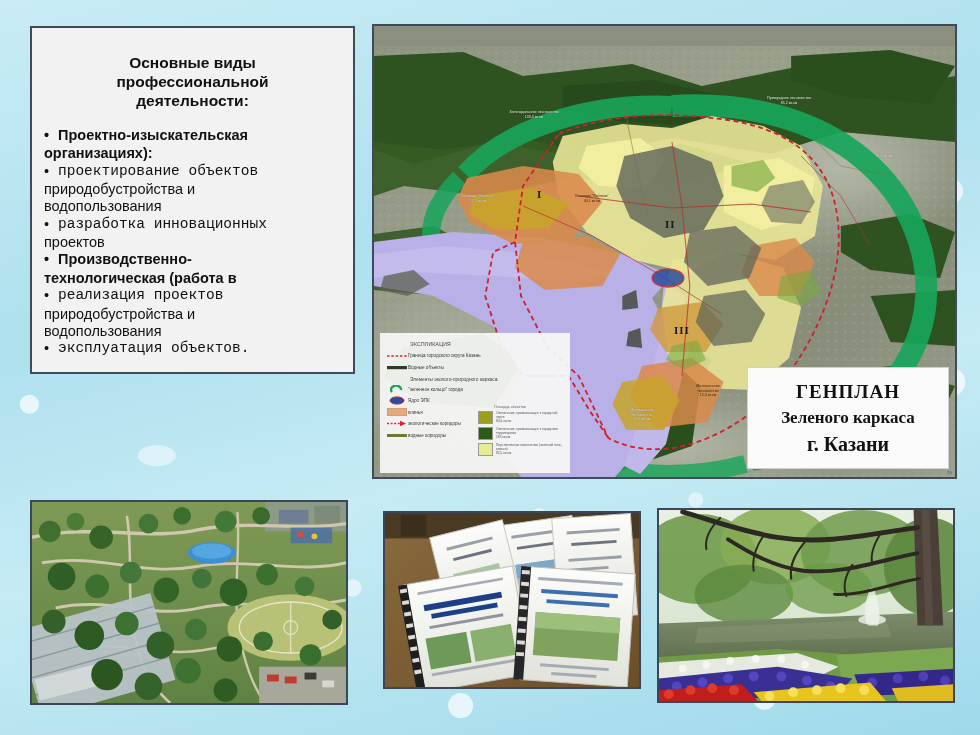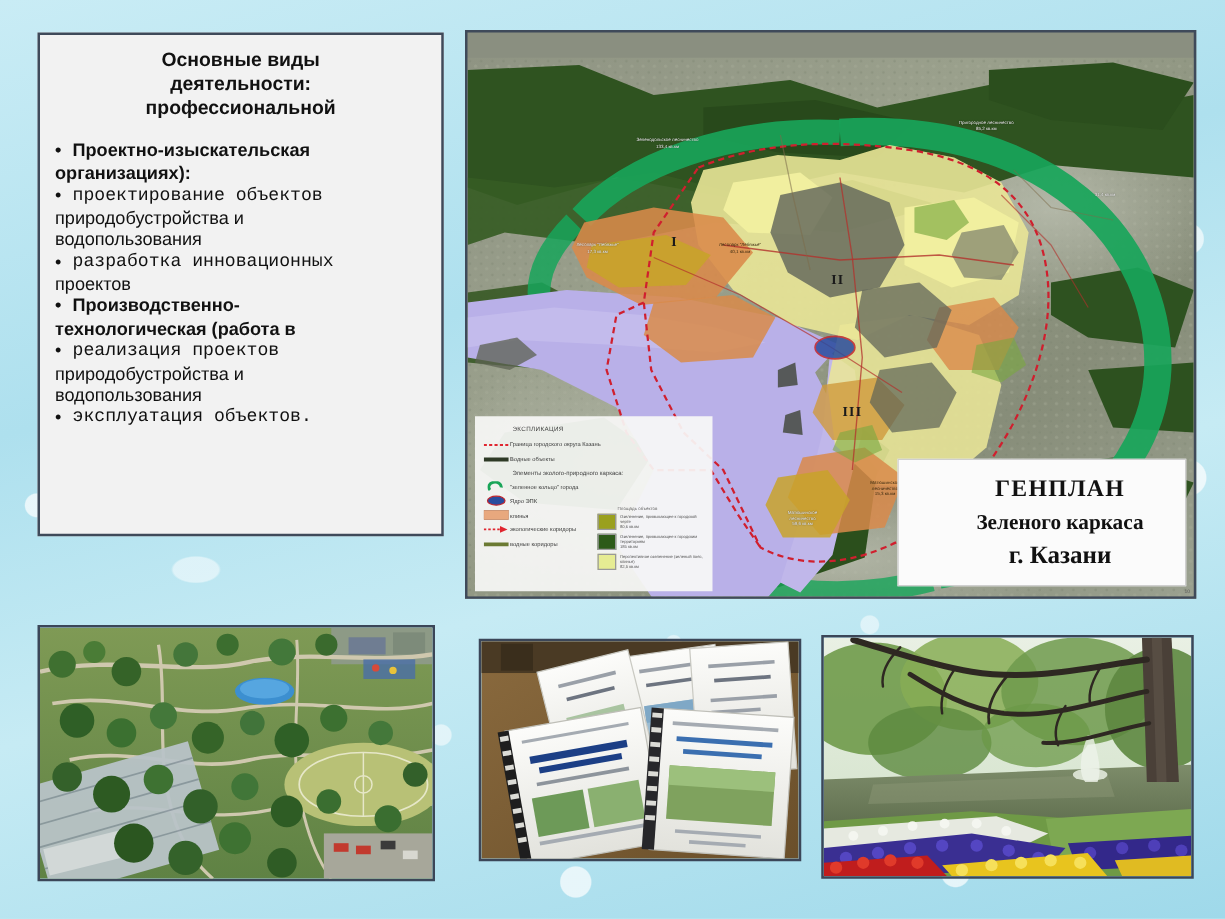--- a/index.html
+++ b/index.html
@@ -38,23 +38,23 @@
     content:"";position:absolute;inset:0;
     background:
       radial-gradient(ellipse at 16% 62%, rgba(255,255,255,.5) 0 18px, rgba(255,255,255,0) 20px),
       radial-gradient(ellipse at 84% 40%, rgba(255,255,255,.4) 0 16px, rgba(255,255,255,0) 18px),
       radial-gradient(ellipse at 52% 24%, rgba(255,255,255,.35) 0 15px, rgba(255,255,255,0) 17px),
       radial-gradient(ellipse at 6% 14%, rgba(160,220,235,.55) 0 22px, rgba(255,255,255,0) 24px);
   }
 
   
   #text-panel{
-    position:absolute;left:30px;top:26px;width:325px;height:403px;
+    position:absolute;left:30px;top:26px;width:325px;height:348px;
     background:#f2f2f2;border:2px solid #3f4a5a;
-    box-sizing:border-box;padding:10px 12px 0 12px;
+    box-sizing:border-box;padding:24px 12px 0 12px;
     color:#111;
   }
   #text-panel .heading{
     text-align:center;font-weight:bold;font-size:15.5px;line-height:1.22;
     margin:2px 0 0 0;
   }
   #text-panel .gap{height:16px;}
   .bullet-row{display:flex;font-size:14.5px;line-height:1.2;margin-bottom:1px;}
   .bullet-row .bl{width:8px;flex:none;}
   .bullet-row .tx{flex:1;}
@@ -95,21 +95,21 @@
   .sw-row{display:flex;align-items:flex-start;margin-bottom:3px;}
   .sw-box{width:13px;height:11px;flex:none;margin-right:3px;border:.5px solid #999;}
   .sw-tx{font-size:3.3px;line-height:1.25;color:#555;}
   #lg-swhead{font-size:3.6px;color:#666;margin:0 0 2px 16px;}
 
   
   #genplan{
     position:absolute;right:6px;bottom:8px;width:200px;height:100px;z-index:8;
     background:#fbfbfb;border:1px solid #cfcfcf;
     display:flex;flex-direction:column;align-items:center;justify-content:center;
-    font-family:"Liberation Serif", serif;font-weight:bold;color:#111;padding-left:29px;
+    font-family:"Liberation Serif", serif;font-weight:bold;color:#111;
   }
   #genplan .g1{font-size:19px;letter-spacing:1px;margin-bottom:5px;}
   #genplan .g2{font-size:17px;margin-bottom:5px;}
   #genplan .g3{font-size:20px;}
   #pagenum{position:absolute;right:3px;bottom:2px;font-size:4px;color:#555;z-index:9;}
 
   
   .roman{position:absolute;z-index:5;font-family:"Liberation Serif", serif;
          font-weight:bold;color:#1a1a1a;font-size:11px;letter-spacing:1px;}
 
@@ -125,22 +125,22 @@
   #photo-garden{left:657px;top:508px;width:298px;height:195px;}
 </style>
 </head>
 <body>
 
 <div id="bg"></div>
 
 <div id="text-panel">
   <div class="heading">
     <div>Основные виды</div>
+    <div>профессиональной</div>
     <div>деятельности:</div>
-    <div>профессиональной</div>
   </div>
   <div class="gap"></div>
   <div id="panel-body">
       <div class="bullet-row b-bold">
         <div class="bl">•</div>
         <div class="tx">Проектно-изыскательская</div>
       </div>
       <div class="cont bold">организациях):</div>
       <div class="bullet-row b-plain">
         <div class="bl">•</div>

